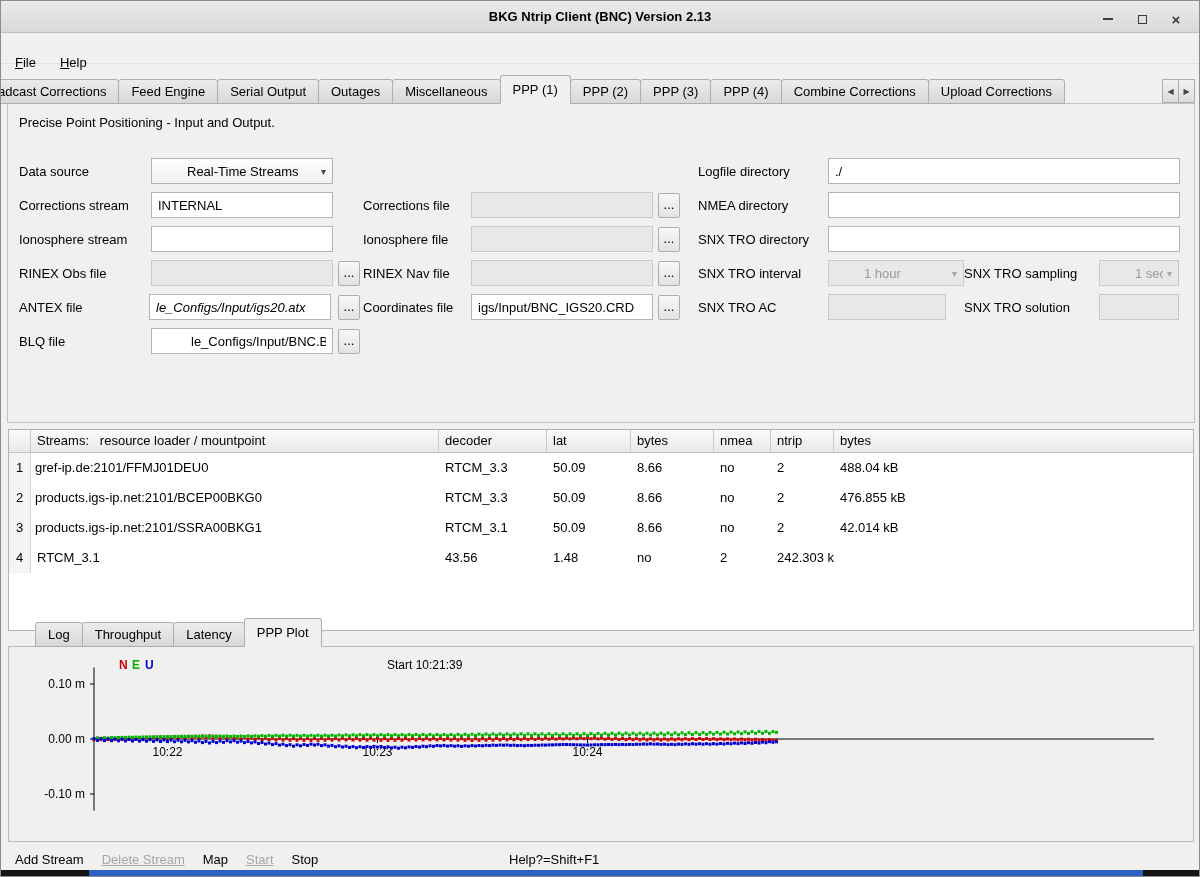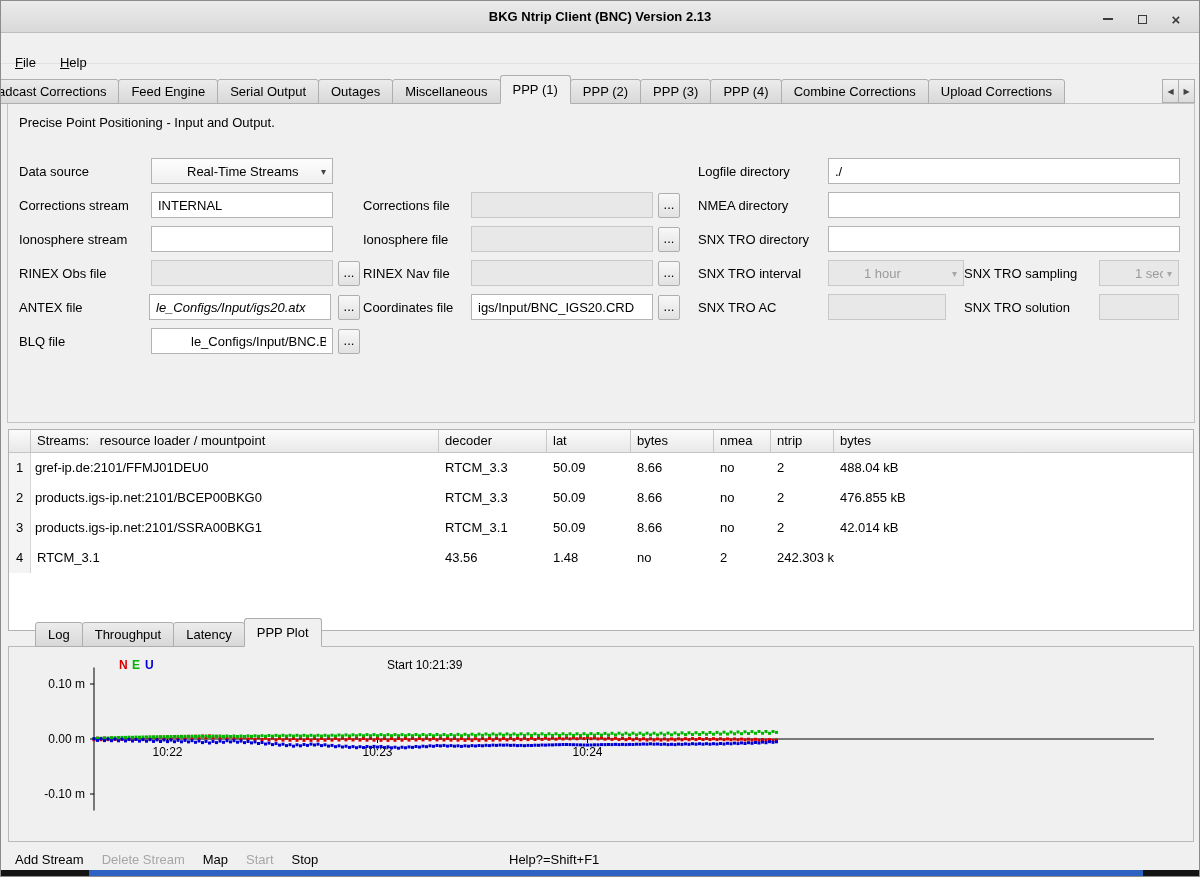--- a/index.html
+++ b/index.html
@@ -107,21 +107,21 @@
   .plot-panel {
     position:absolute; left:7px; top:645px; width:1186px; height:196px;
     border:1px solid #b9b9b9; background:#f0f0f0; z-index:1;
   }
   
   .bottombar {
     position:absolute; left:0; right:0; top:845px; height:26px;
     display:flex; align-items:center; padding-left:14px; gap:18px;
   }
   .bbtn { white-space:nowrap; }
-  .bbtn.disabled { color:#a6a6a6; }
+  .bbtn.disabled { color:#a6a6a6;text-decoration:underline; }
   .help-label { position:absolute; left:508px; top:851px;text-align:center; }
   .bottom-strip {
     position:absolute; left:0; right:0; bottom:0; height:6px;
     background:linear-gradient(to right,#141414 0,#141414 88px,#2d62c3 88px,#2d62c3 1142px,#141414 1142px);
   }
   svg text { font-family:"Liberation Sans","DejaVu Sans",sans-serif; }
 </style>
 </head>
 <body>
 

